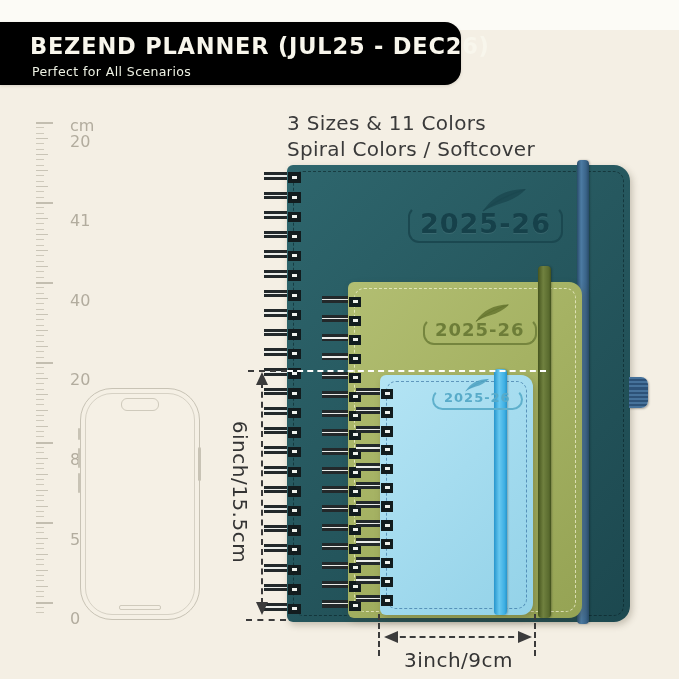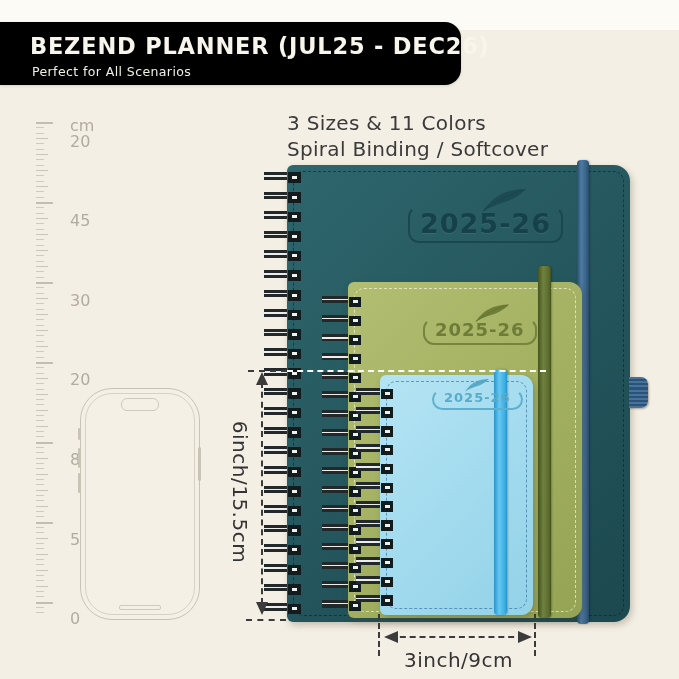--- a/index.html
+++ b/index.html
@@ -141,28 +141,28 @@
 
   <div class="abs" id="top-strip"></div>
 
   <div class="abs" id="banner">
     <div class="title">BEZEND PLANNER (JUL25 - DEC26)</div>
     <div class="subtitle">Perfect for All Scenarios</div>
   </div>
 
   <div class="abs" id="info">
     <div>3 Sizes &amp; 11 Colors</div>
-    <div>Spiral Binding / Softcover</div>
+    <div>Spiral Colors / Softcover</div>
   </div>
 
   <div class="abs" id="ruler-ticks"></div>
   <span class="ruler-label abs" style="top:116px">cm</span>
   <span class="ruler-label abs" style="top:132px">20</span>
-  <span class="ruler-label abs" style="top:211px">45</span>
-  <span class="ruler-label abs" style="top:291px">30</span>
+  <span class="ruler-label abs" style="top:211px">41</span>
+  <span class="ruler-label abs" style="top:291px">40</span>
   <span class="ruler-label abs" style="top:370px">20</span>
   <span class="ruler-label abs" style="top:450px">8</span>
   <span class="ruler-label abs" style="top:530px">5</span>
   <span class="ruler-label abs" style="top:609px">0</span>
 
   <div class="abs" id="phone">
     <div class="screen"></div>
     <div class="island"></div>
     <div class="homebar"></div>
   </div>

